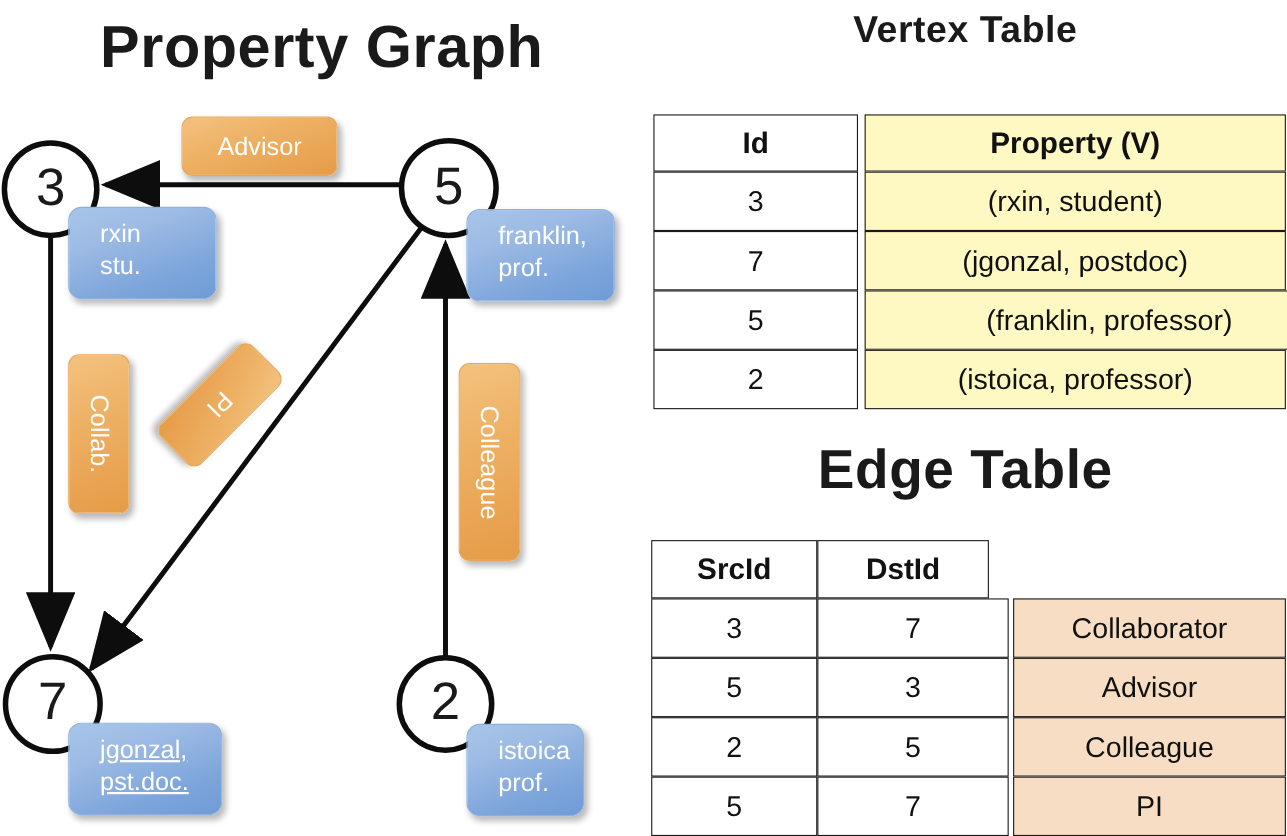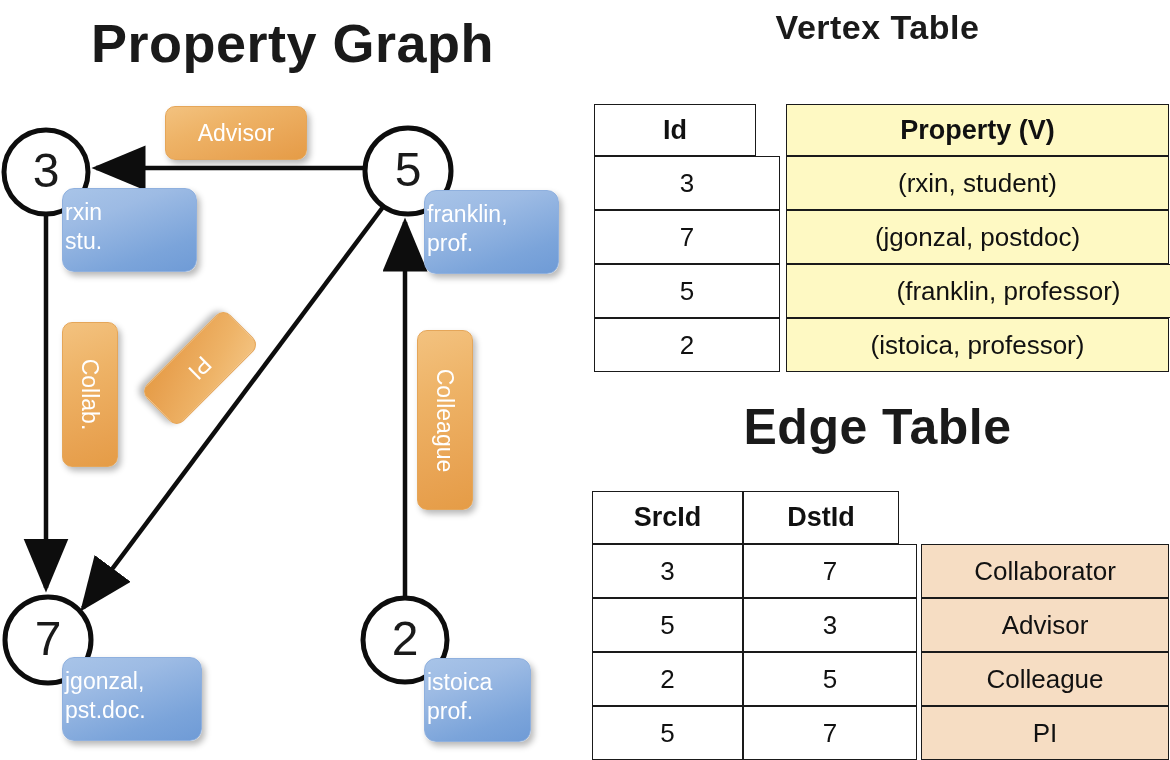--- a/index.html
+++ b/index.html
@@ -39,21 +39,21 @@
     user-select:none;
   }
 
   
   .vbox{
     position:absolute;
     border-radius:12px;
     color:#ffffff;
     font-size:23px;
     line-height:1.25;
-    padding:9px 12px 9px 2px;
+    padding:9px 12px 9px 28px;
     box-sizing:border-box;
     box-shadow:3px 4px 6px rgba(0,0,0,.28);
     background:linear-gradient(160deg,#a8c4e8 0%,#9dbbe4 30%,#7ba4da 75%,#6f9bd6 100%);
     border:1px solid #8fb0de;
   }
   .ebox{
     position:absolute;
     border-radius:10px;
     color:#ffffff;
     font-size:23px;
@@ -124,21 +124,21 @@
     <div class="vbox" style="left:62px;top:188px;width:135px;height:84px;">
       <div>rxin</div>
       <div>stu.</div>
     </div>
 
     <div class="vbox" style="left:424px;top:190px;width:135px;height:84px;">
       <div>franklin,</div>
       <div>prof.</div>
     </div>
 
-    <div class="vbox" style="left:62px;top:657px;width:140px;height:84px;">
+    <div class="vbox" style="left:62px;top:657px;width:140px;height:84px;text-decoration:underline;">
       <div>jgonzal,</div>
       <div>pst.doc.</div>
     </div>
 
     <div class="vbox" style="left:424px;top:658px;width:107px;height:84px;">
       <div>istoica</div>
       <div>prof.</div>
     </div>
 
     <div class="ebox" style="left:165px;top:106px;width:142px;height:54px;">
@@ -154,21 +154,21 @@
     </div>
 
     <div class="ebox vert" style="left:417px;top:330px;width:56px;height:180px;">
       <span>Colleague</span>
     </div>
 
   </div>
 
   <div class="tbl" id="vertex-table" style="left:0;top:0;width:1170px;height:760px;">
 
-    <div class="cell hdr" style="left:594px;top:104px;width:162px;height:52px;">Id</div>
+    <div class="cell hdr" style="left:594px;top:104px;width:186px;height:52px;">Id</div>
     <div class="cell hdr v-prop" style="left:786px;top:104px;width:383px;height:52px;">Property (V)</div>
 
     <div class="cell" style="left:594px;top:156px;width:186px;height:54px;">3</div>
     <div class="cell v-prop" style="left:786px;top:156px;width:383px;height:54px;">(rxin, student)</div>
 
     <div class="cell" style="left:594px;top:210px;width:186px;height:54px;">7</div>
     <div class="cell v-prop" style="left:786px;top:210px;width:383px;height:54px;">(jgonzal, postdoc)</div>
 
     <div class="cell" style="left:594px;top:264px;width:186px;height:54px;">5</div>
     <div class="cell v-prop" style="left:786px;top:264px;width:445px;height:54px;">(franklin, professor)</div>

